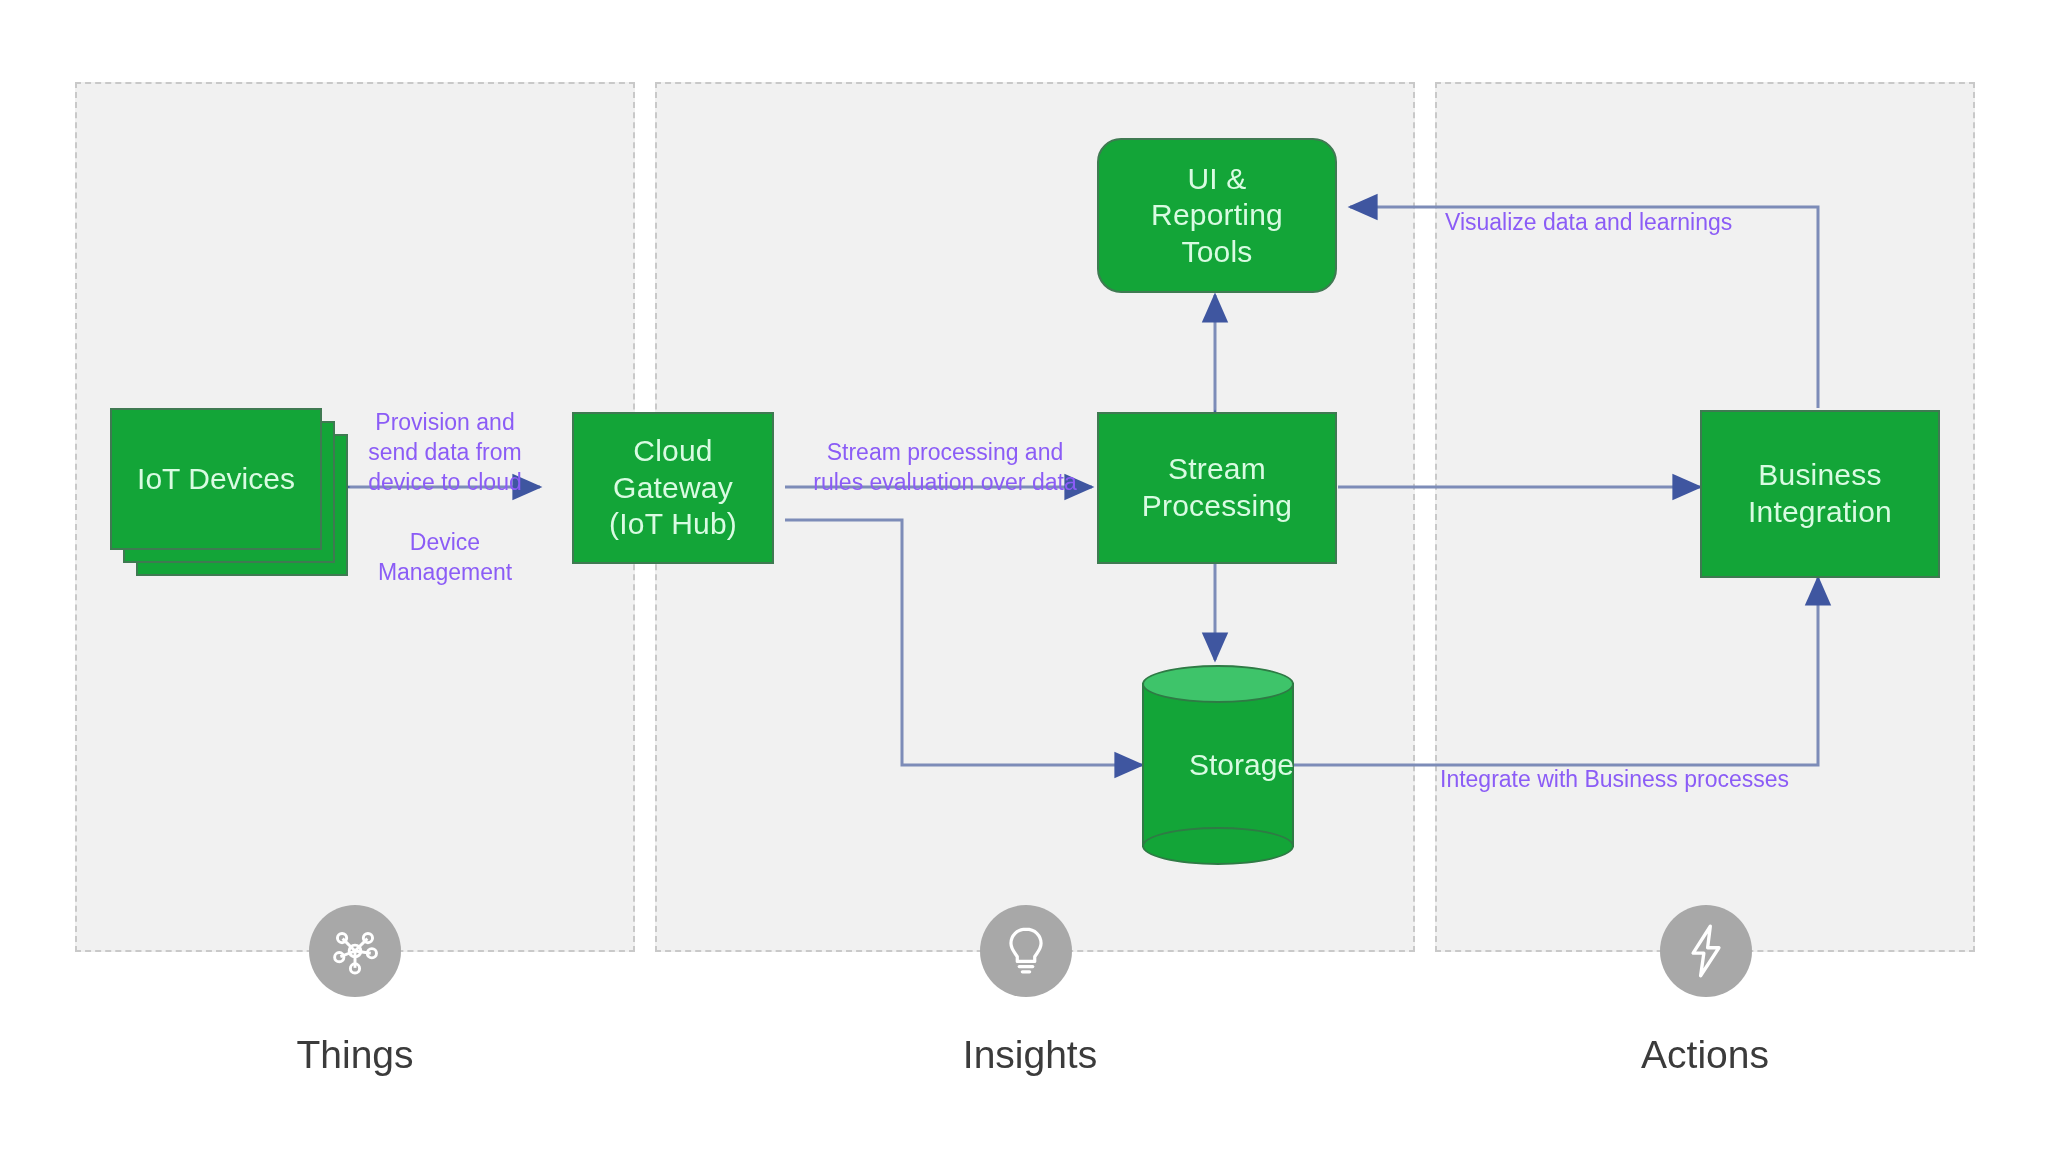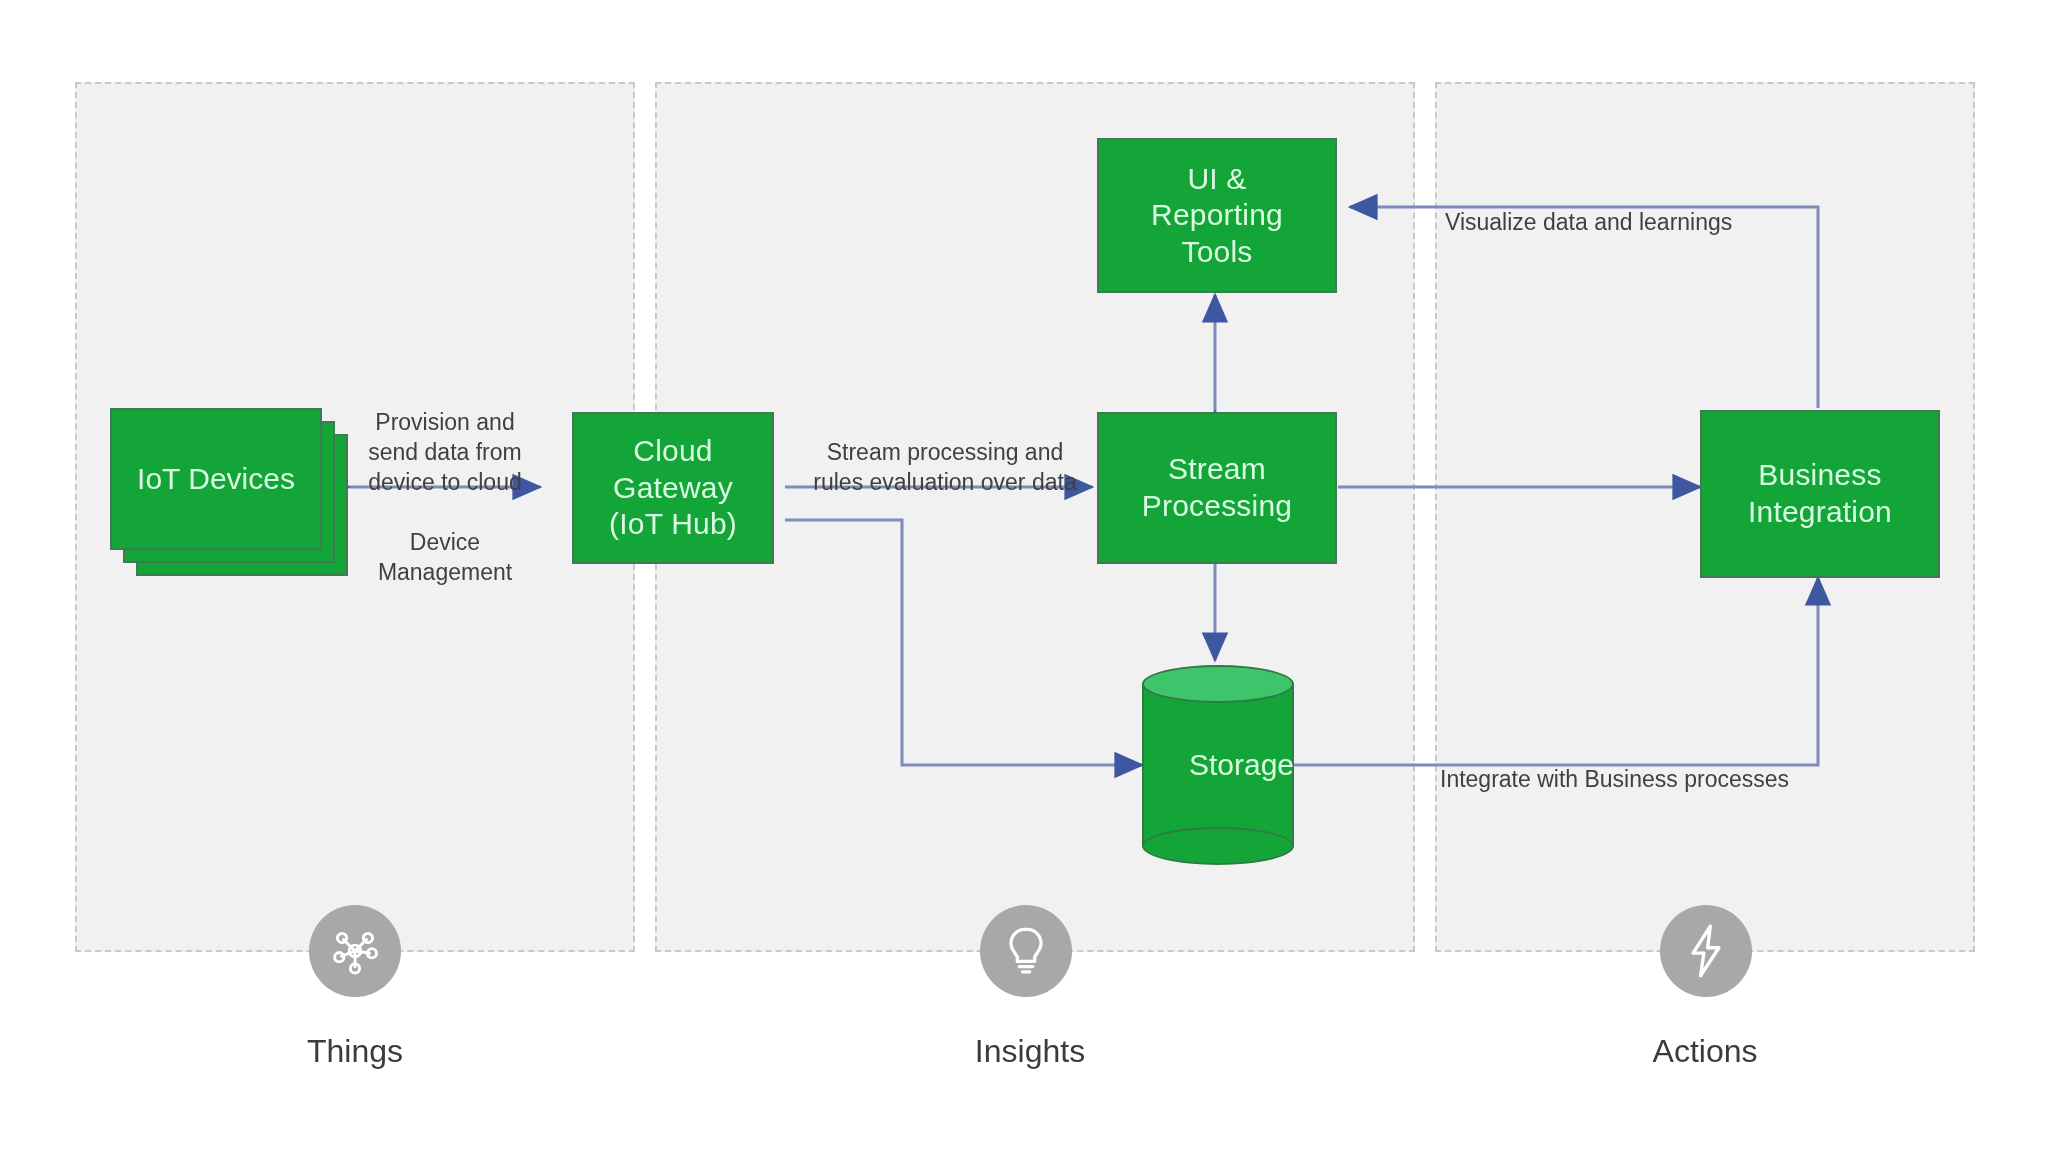--- a/index.html
+++ b/index.html
@@ -70,39 +70,39 @@
     position:absolute;left:2px;right:2px;top:19px;height:24px;background:#13a538;
   }
   .cyl .lbl{
     position:absolute;left:0;right:0;top:50%;transform:translateY(-50%);
     text-align:right;color:#d9fbe2;font-size:30px;z-index:3;
   }
 
   
   .edge-label{
     position:absolute;
-    color:#404040;
+    color:#8b5cf6;
     font-size:23px;
     line-height:1.3;
     text-align:center;
     white-space:pre-line;
     background:transparent;
   }
   .edge-label.lft{text-align:left;}
 
   
   #wires{position:absolute;left:0;top:0;width:2048px;height:1152px;pointer-events:none;}
 
   
   .pill{
     position:absolute;width:92px;height:92px;border-radius:50%;
     background:#a8a8a8;display:flex;align-items:center;justify-content:center;
   }
   .zone-name{
-    position:absolute;text-align:center;color:#3b3b3b;font-size:32px;
+    position:absolute;text-align:center;color:#3b3b3b;font-size:39px;
   }
 </style>
 </head>
 <body>
 
 <div id="stage">
 
   <div class="zone" style="left:75px;top:82px;width:560px;height:870px;"></div>
   <div class="zone" style="left:655px;top:82px;width:760px;height:870px;"></div>
   <div class="zone" style="left:1435px;top:82px;width:540px;height:870px;"></div>
@@ -143,21 +143,21 @@
       <span>IoT Devices</span>
     </div>
   </div>
 
   <div class="node" style="left:552px;top:412px;width:202px;height:152px;margin-left:20px;">
     <span>Cloud
 Gateway
 (IoT Hub)</span>
   </div>
 
-  <div class="node" style="left:1097px;top:138px;width:240px;height:155px;">
+  <div class="node" style="left:1097px;top:138px;width:240px;height:155px;border-radius:24px;">
     <span>UI &amp;
 Reporting
 Tools</span>
   </div>
 
   <div class="node" style="left:1097px;top:412px;width:240px;height:152px;">
     <span>Stream
 Processing</span>
   </div>
 

